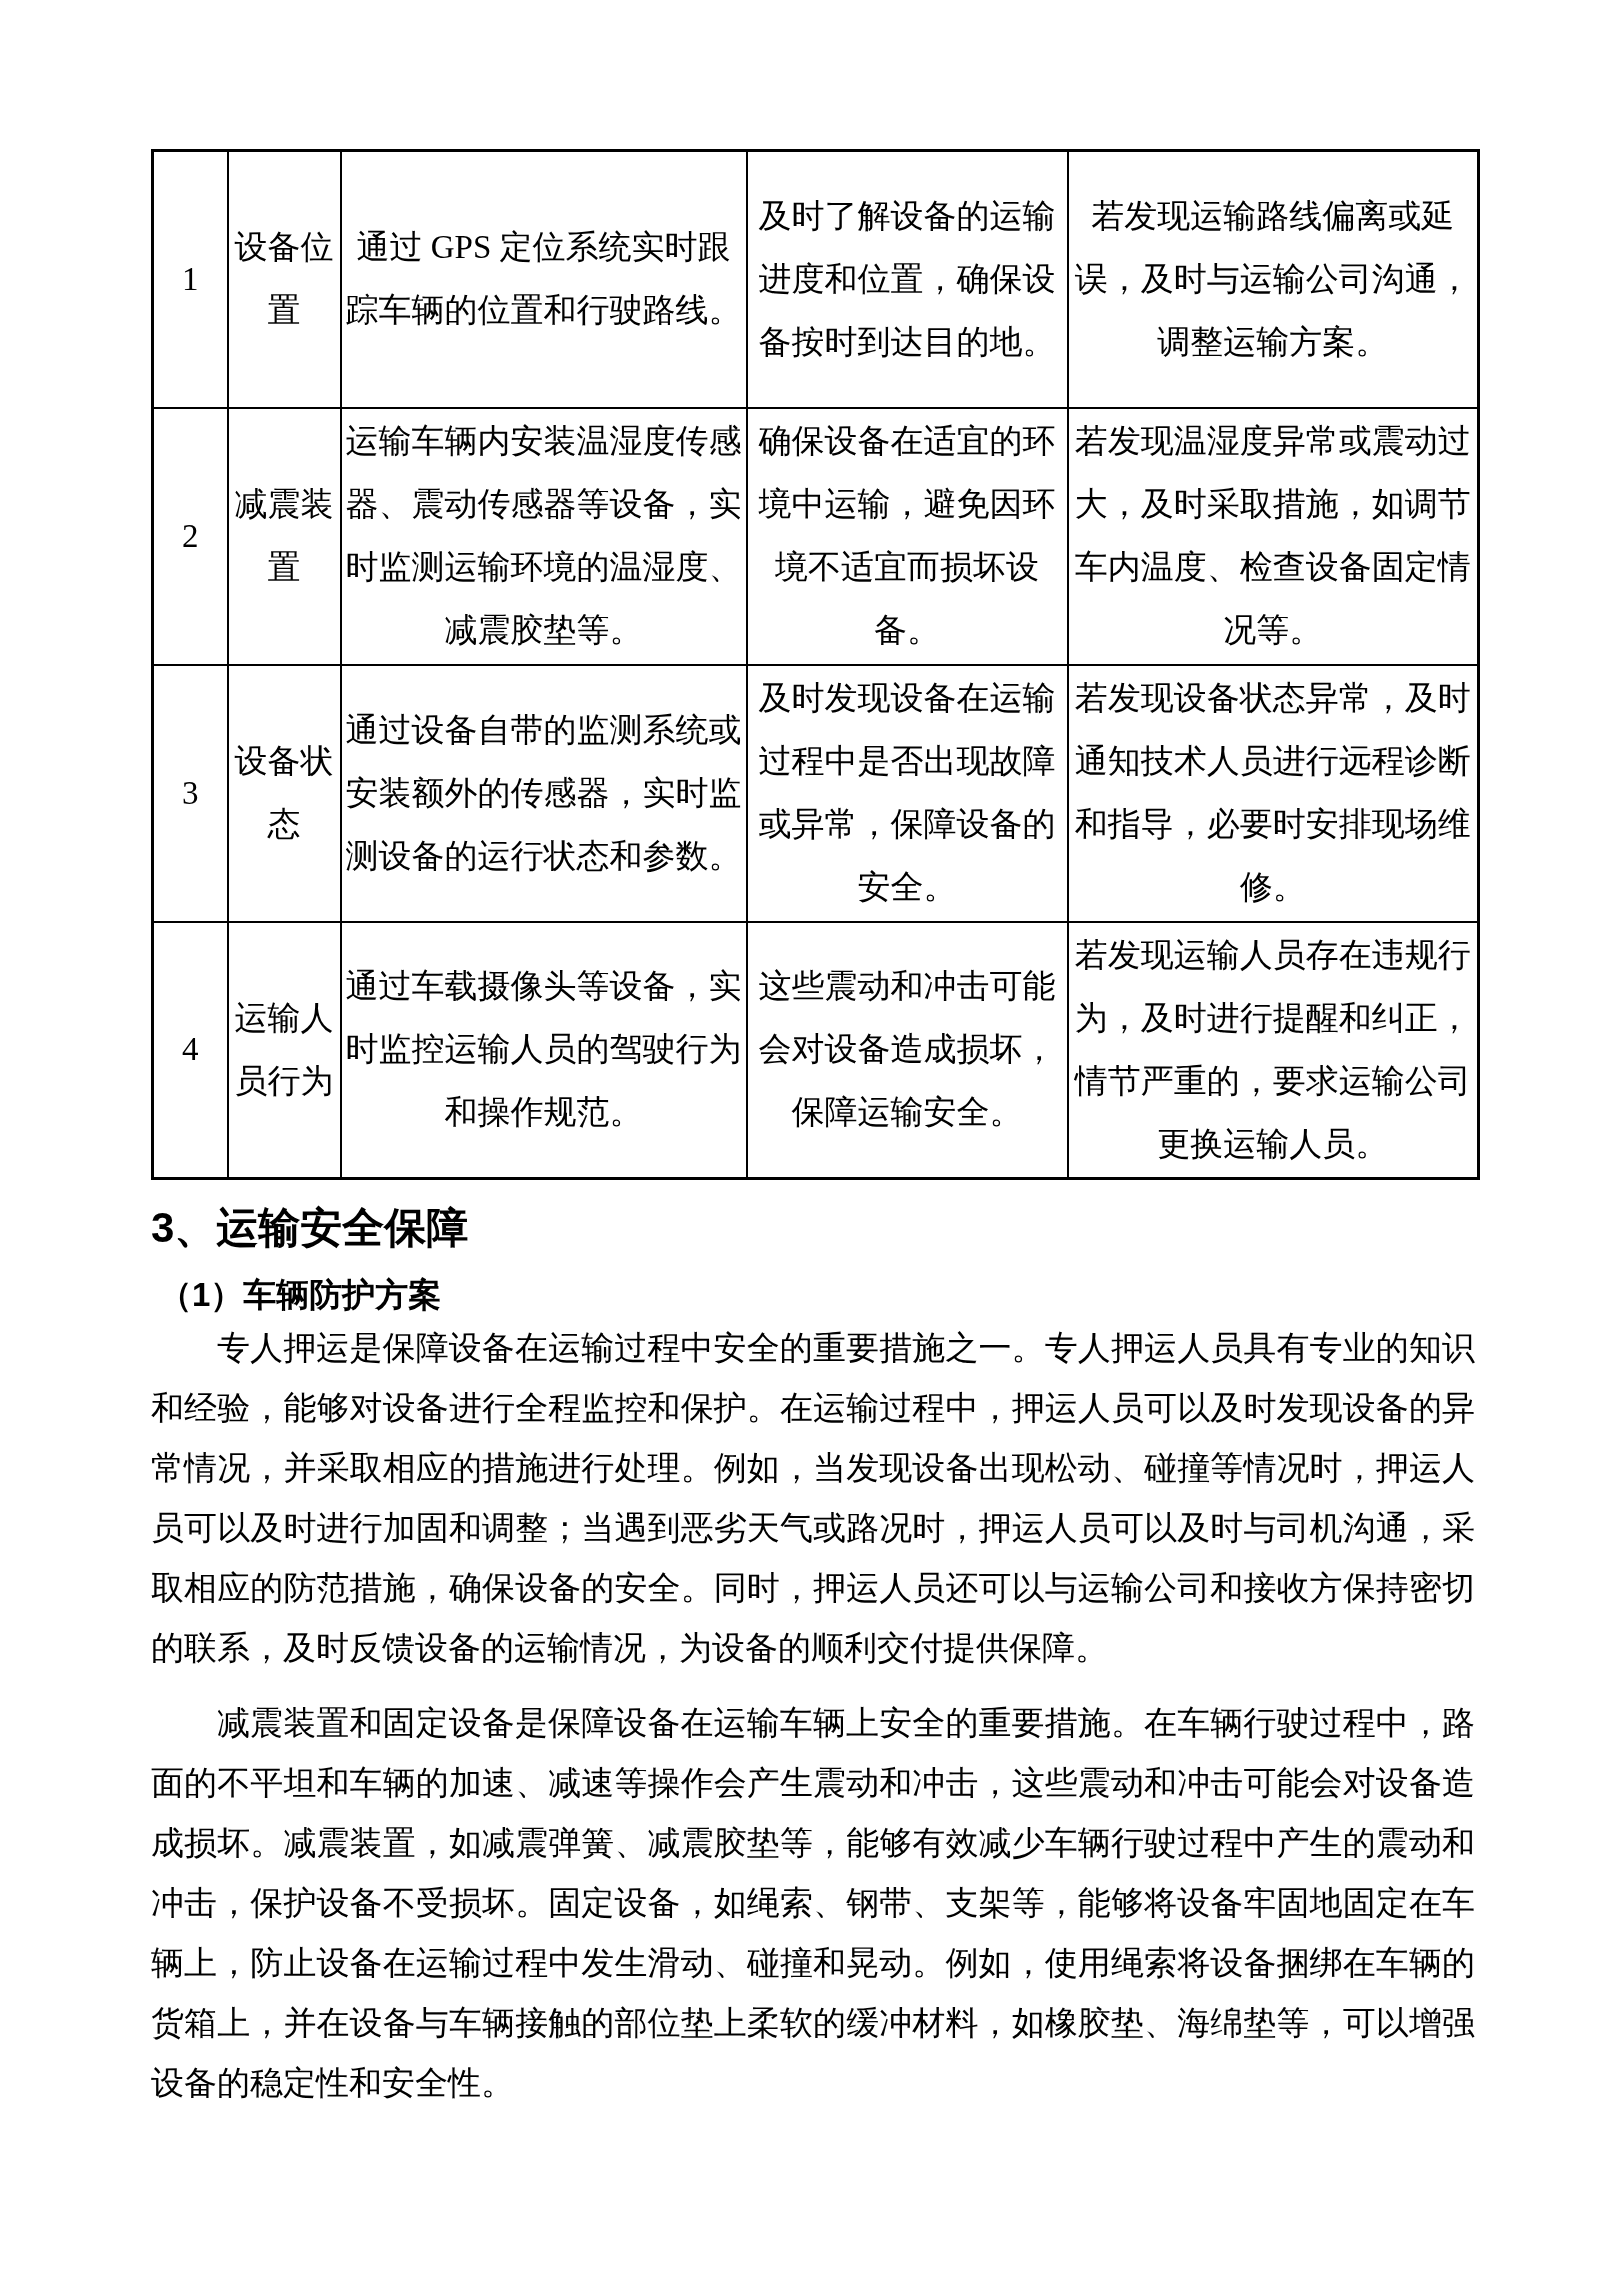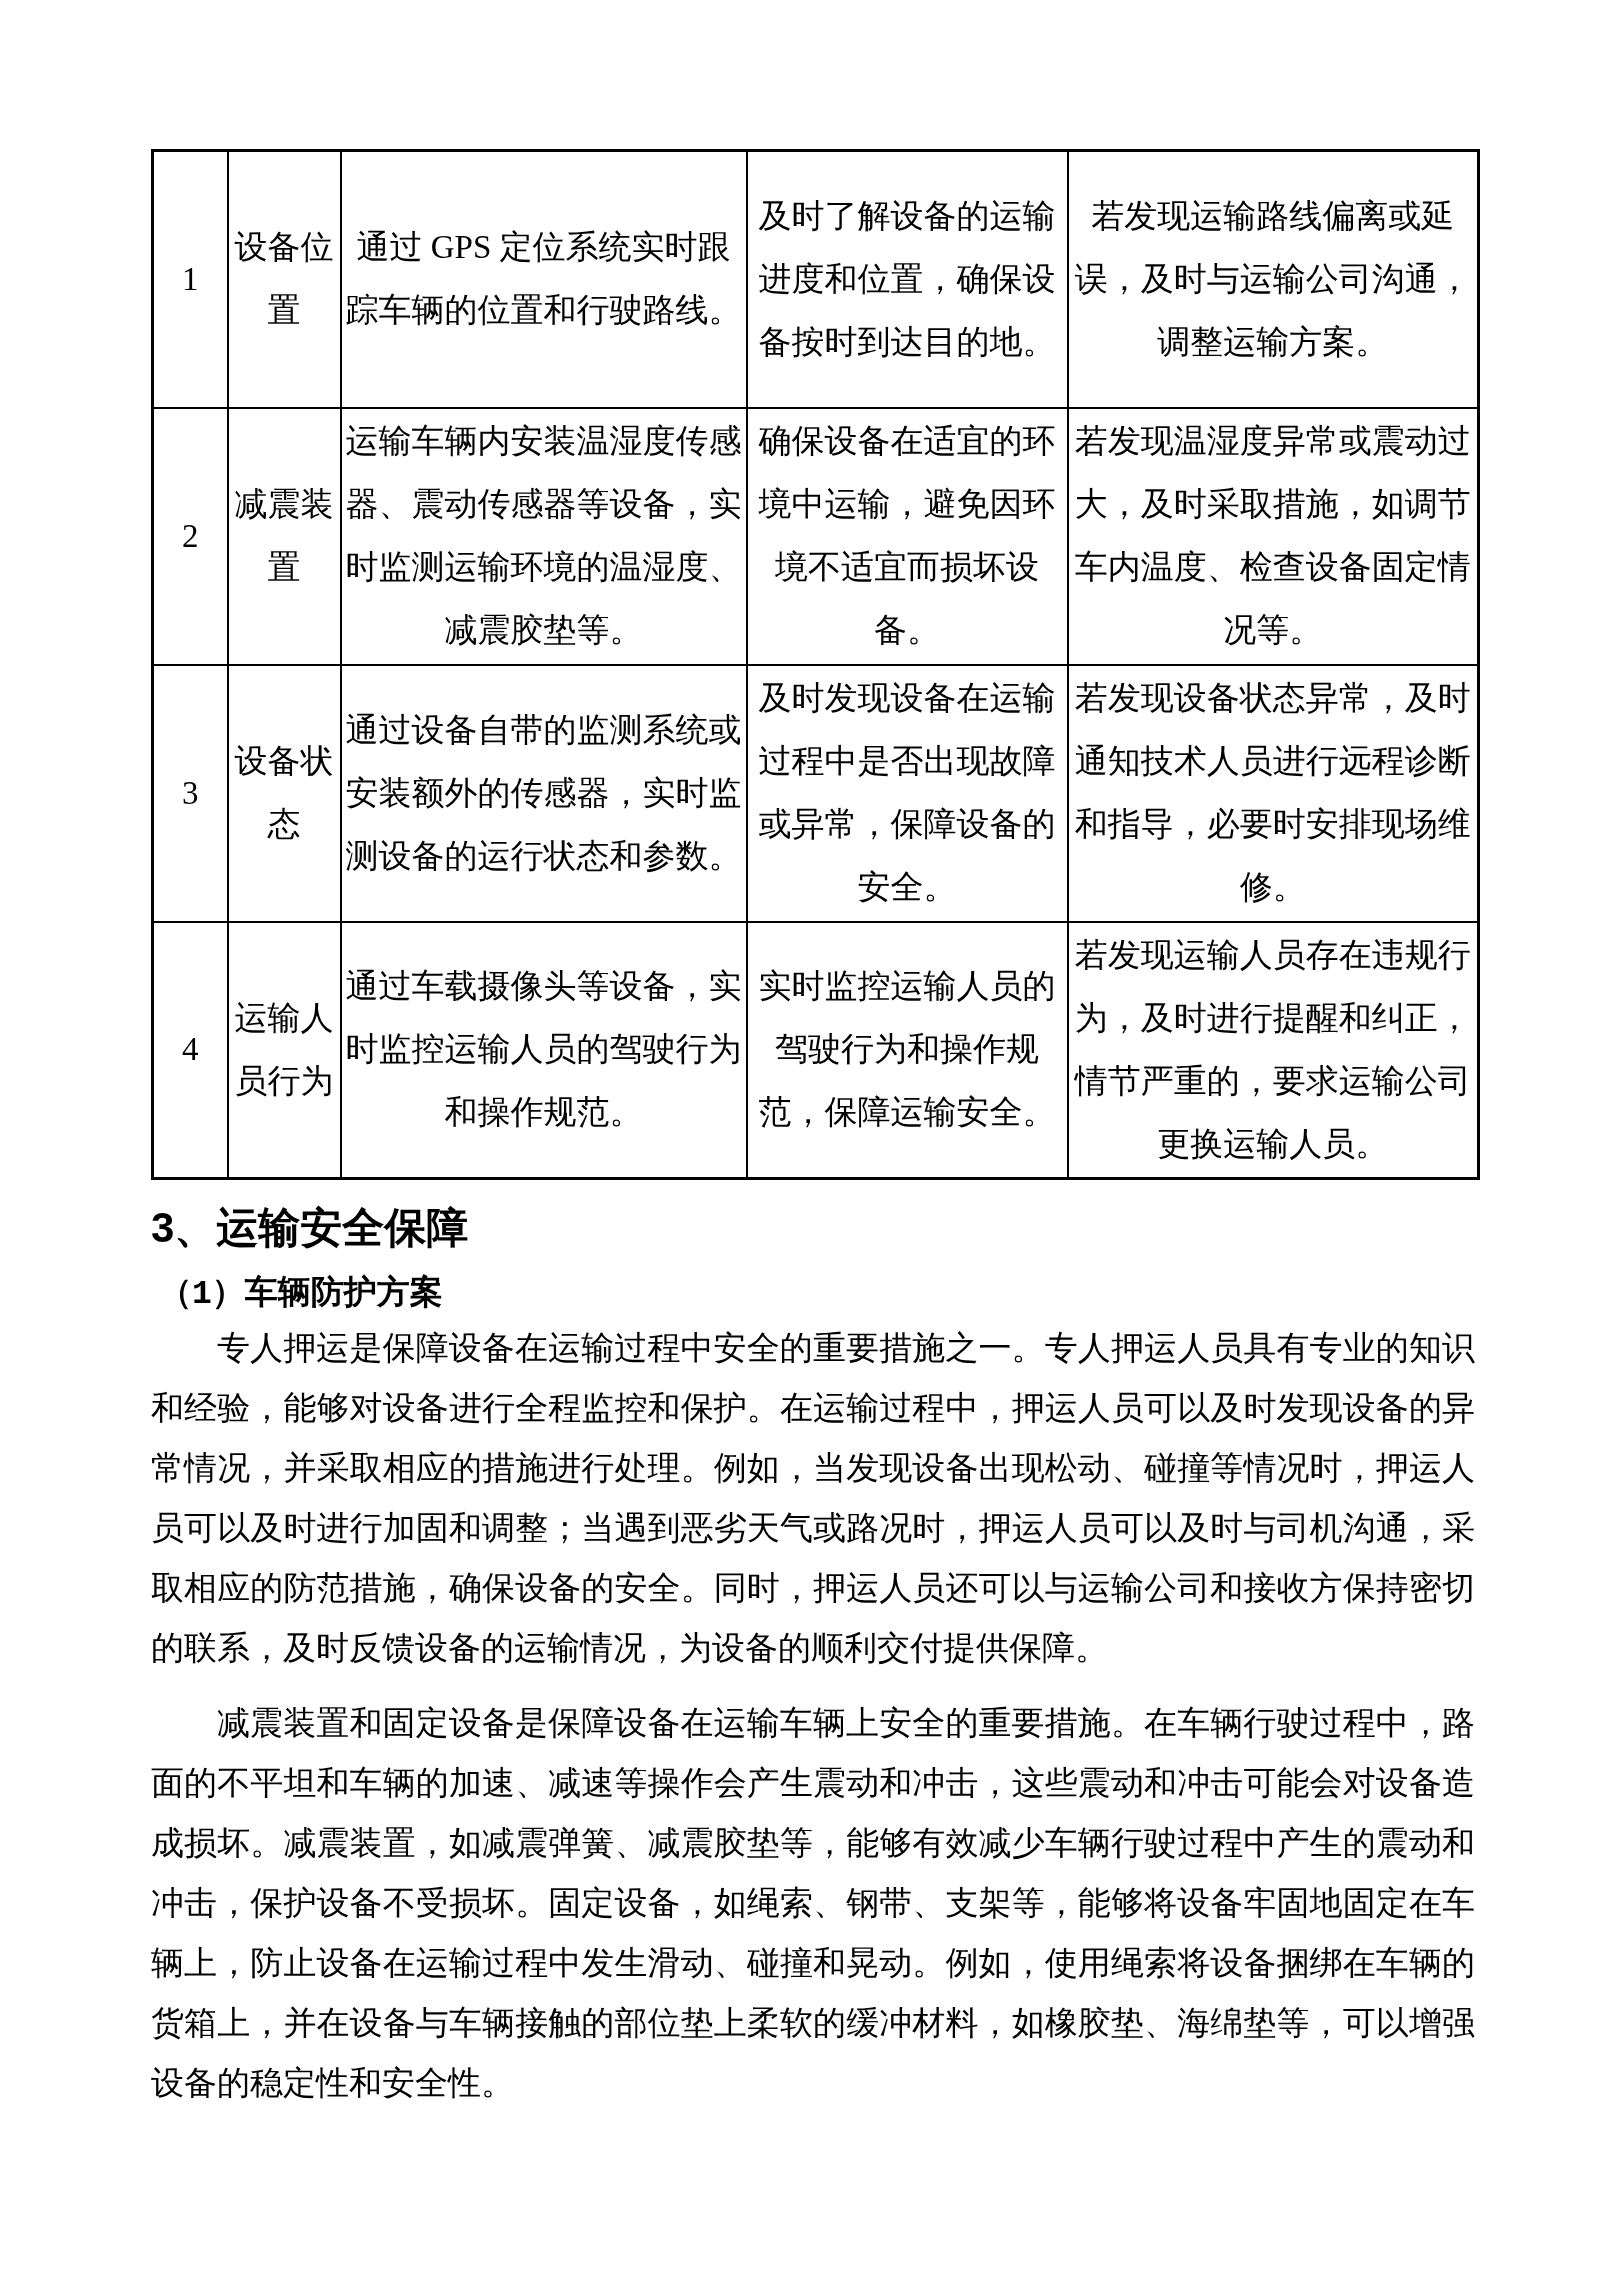--- a/index.html
+++ b/index.html
@@ -44,21 +44,21 @@
   td.c-meas   { padding: 0 22px; }
 
   .h-main {
     font-family: "Liberation Sans", "DejaVu Sans", sans-serif;
     font-weight: bold;
     font-size: 42px;
     line-height: 47px;
     margin: 23.6px 0 0 0;
   }
   .h-sub {
-    font-family: Liberation Mono, monospace;
+    font-family: Liberation Sans, sans-serif;
     font-weight: bold;
     font-size: 33px;
     line-height: 46px;
     margin: 21px 0 0 0;
     padding-left: 7.9px;
   }
   .para {
     font-size: 33px;
     line-height: 60px;
     text-align: justify;
@@ -99,21 +99,21 @@
         <td class="c-num">3</td>
         <td class="c-cat">设备状态</td>
         <td class="c-method">通过设备自带的监测系统或安装额外的传感器，实时监测设备的运行状态和参数。</td>
         <td class="c-purp">及时发现设备在运输过程中是否出现故障或异常，保障设备的安全。</td>
         <td class="c-meas">若发现设备状态异常，及时通知技术人员进行远程诊断和指导，必要时安排现场维修。</td>
       </tr>
       <tr>
         <td class="c-num">4</td>
         <td class="c-cat">运输人员行为</td>
         <td class="c-method">通过车载摄像头等设备，实时监控运输人员的驾驶行为和操作规范。</td>
-        <td class="c-purp">实时监控运输人员的驾驶行为和操作规范，保障运输安全。</td>
+        <td class="c-purp">这些震动和冲击可能会对设备造成损坏，保障运输安全。</td>
         <td class="c-meas">若发现运输人员存在违规行为，及时进行提醒和纠正，情节严重的，要求运输公司更换运输人员。</td>
       </tr>
     </tbody>
   </table>
 
   <div class="h-main">3、运输安全保障</div>
 
   <div class="h-sub">（1）车辆防护方案</div>
 
   <p class="para">专人押运是保障设备在运输过程中安全的重要措施之一。专人押运人员具有专业的知识和经验，能够对设备进行全程监控和保护。在运输过程中，押运人员可以及时发现设备的异常情况，并采取相应的措施进行处理。例如，当发现设备出现松动、碰撞等情况时，押运人员可以及时进行加固和调整；当遇到恶劣天气或路况时，押运人员可以及时与司机沟通，采取相应的防范措施，确保设备的安全。同时，押运人员还可以与运输公司和接收方保持密切的联系，及时反馈设备的运输情况，为设备的顺利交付提供保障。</p>

